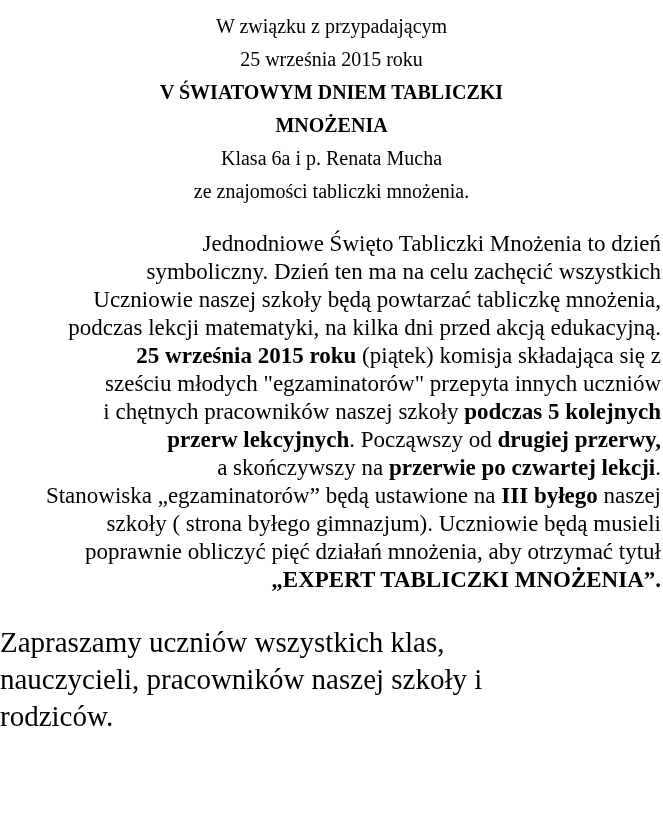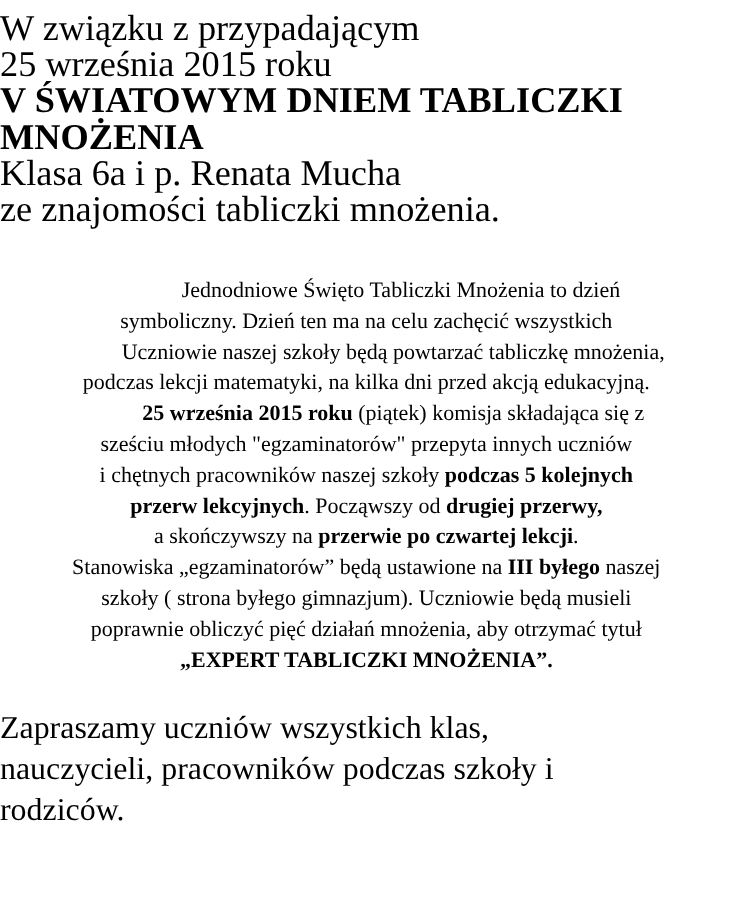--- a/index.html
+++ b/index.html
@@ -8,30 +8,31 @@
     width: 663px;
     height: 824px;
     box-sizing: border-box;
     background: #ffffff;
     color: #000000;
     font-family: "Liberation Serif", "DejaVu Serif", serif;
     padding-top: 10px;
     overflow: hidden;
   }
   .header {
-    font-size: 33px;
+    text-align: center;
+    font-size: 20px;
     line-height: 33px;
   }
   .body-block {
-    margin-top: 42px;
+    margin-top: 22px;
     padding-left: 5px;
     padding-right: 2px;
-    font-size: 20px;
+    font-size: 23px;
     line-height: 28px;
-    text-align: center;
+    text-align: right;
   }
   .footer {
     margin-top: 30px;
     text-align: left;
     font-size: 29px;
     line-height: 37px;
   }
   .line { white-space: nowrap; }
   .header .line, .footer .line { white-space: normal; }
   .indent-lg { padding-left: 63px; }
@@ -62,16 +63,16 @@
       <div class="line"><span class="b">przerw lekcyjnych</span><span>. Począwszy od </span><span class="b">drugiej przerwy,</span></div>
       <div class="line"><span>a skończywszy na </span><span class="b">przerwie po czwartej lekcji</span><span>.</span></div>
       <div class="line"><span>Stanowiska „egzaminatorów” będą ustawione na </span><span class="b">III byłego</span><span> naszej</span></div>
       <div class="line"><span>szkoły ( strona byłego gimnazjum). Uczniowie będą musieli</span></div>
       <div class="line"><span>poprawnie obliczyć pięć działań mnożenia, aby otrzymać tytuł</span></div>
       <div class="line"><span class="b">„EXPERT TABLICZKI MNOŻENIA”.</span></div>
     </div>
 
   <div class="footer">
       <div class="line"><span>Zapraszamy uczniów wszystkich klas,</span></div>
-      <div class="line"><span>nauczycieli, pracowników podczas szkoły i</span></div>
+      <div class="line"><span>nauczycieli, pracowników naszej szkoły i</span></div>
       <div class="line"><span>rodziców.</span></div>
     </div>
 </div>
 
 </body></html>

